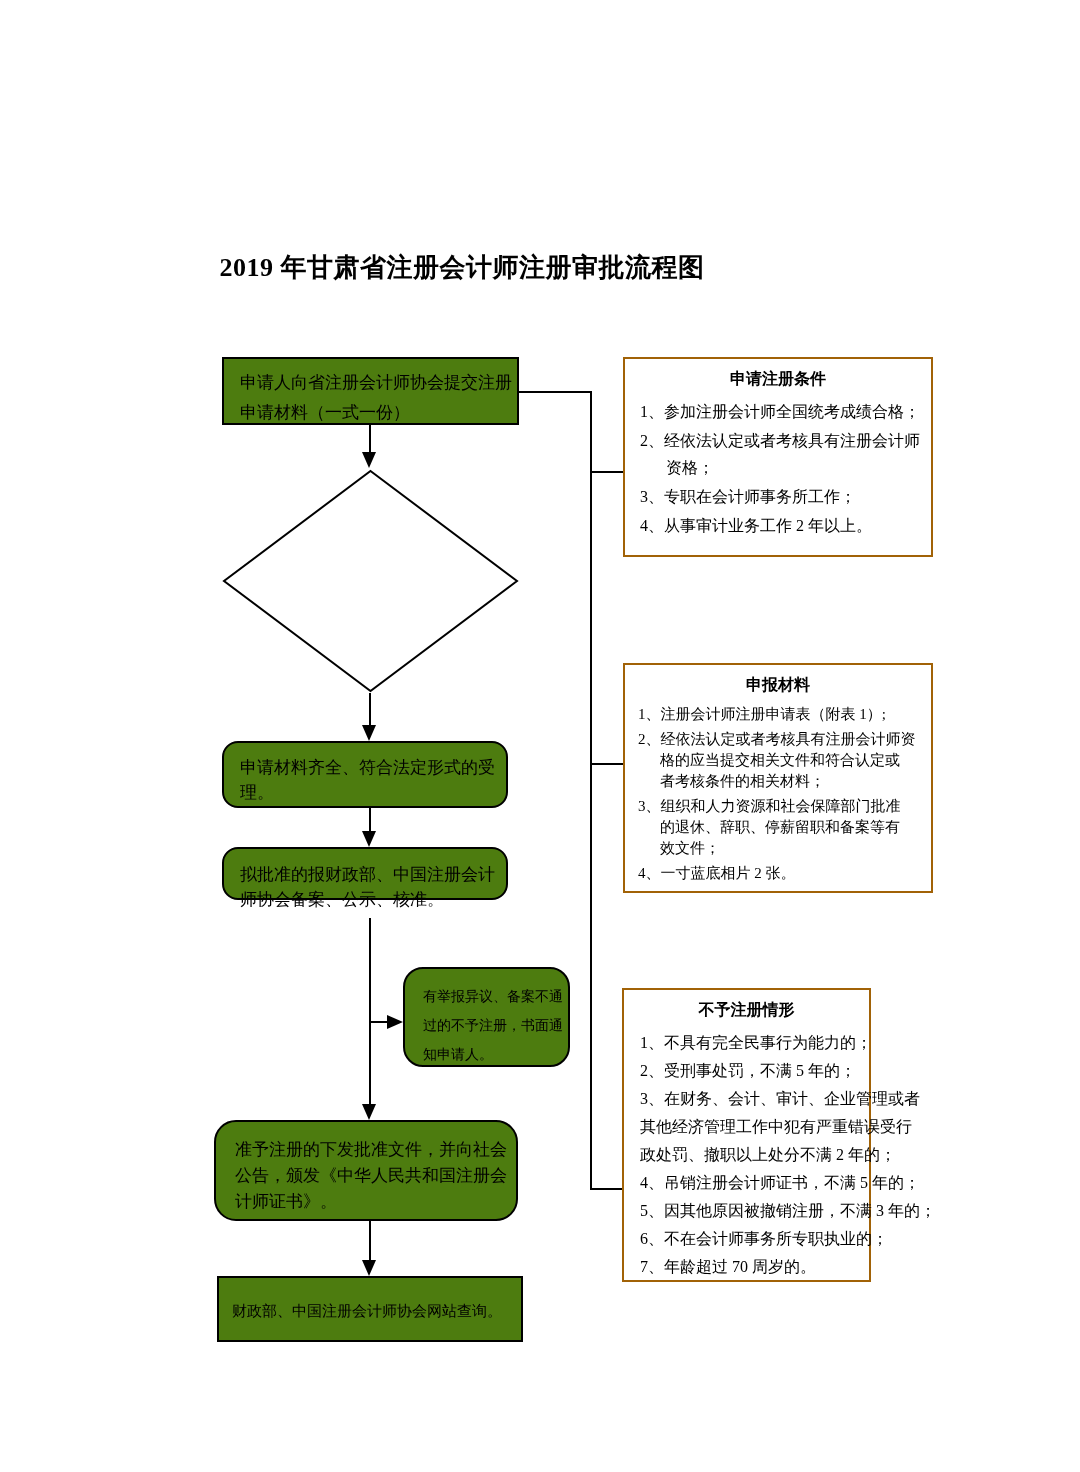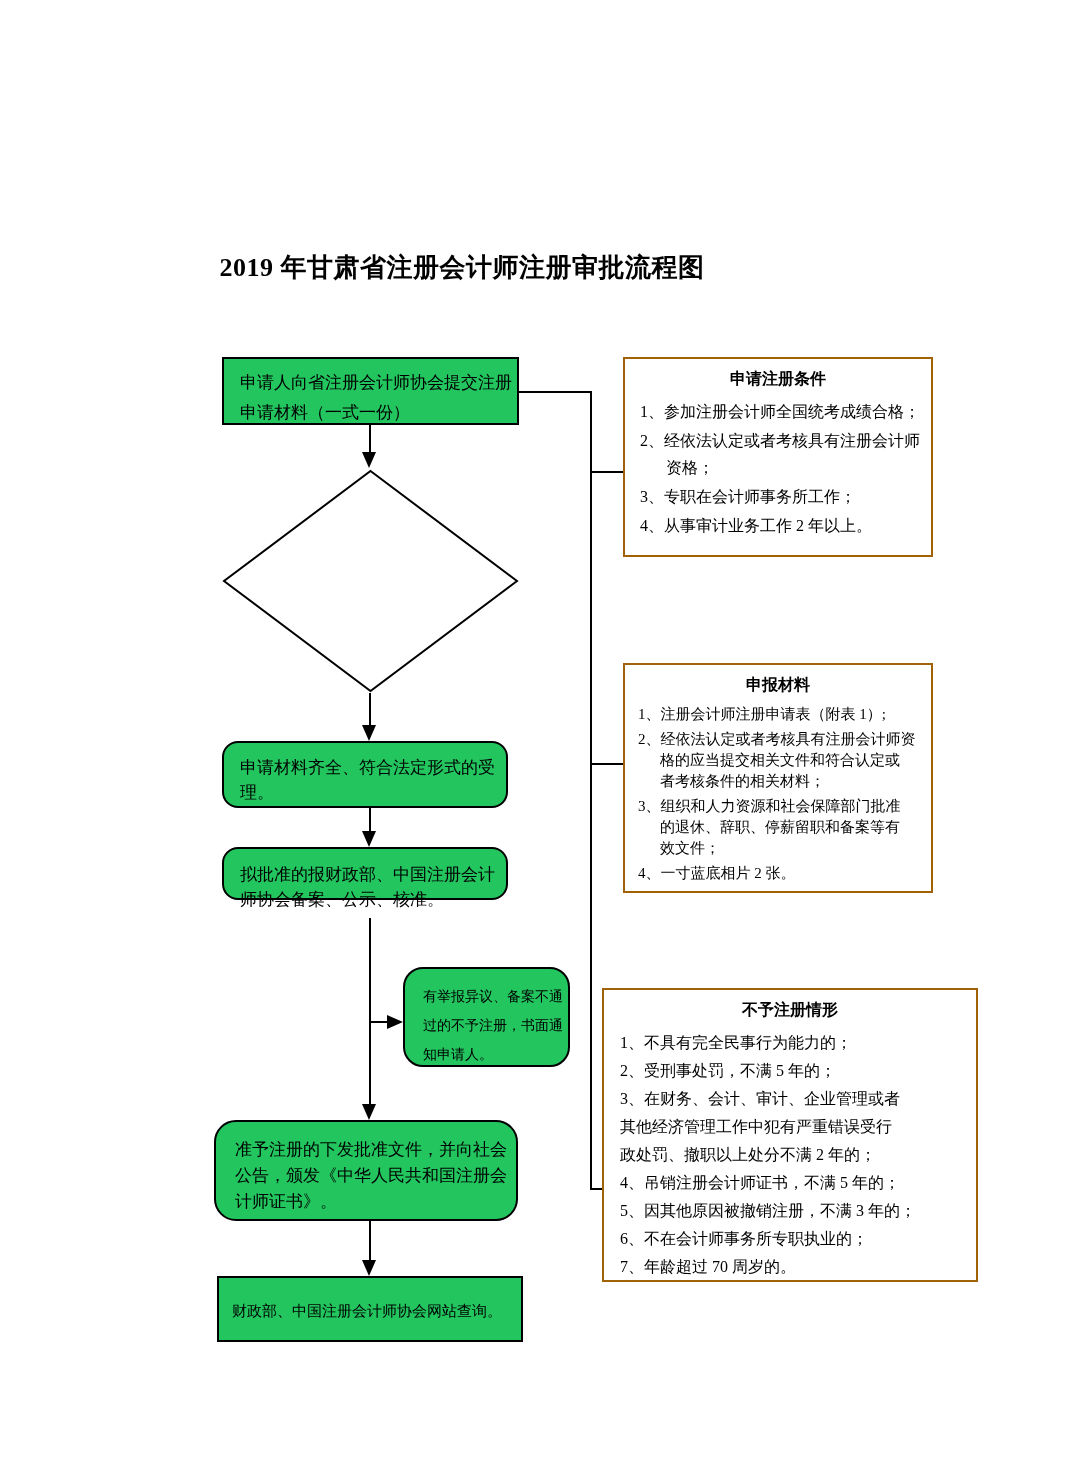--- a/index.html
+++ b/index.html
@@ -4,21 +4,21 @@
 <style>
   html,body{margin:0;padding:0;background:#fff;}
   .page{
     position:relative;width:1080px;height:1472px;background:#ffffff;
     font-family:Liberation Serif, serif;color:#000;overflow:hidden;margin-left:20px;
   }
   .title{
     position:absolute;left:0;top:251px;width:884px;text-align:center;
     font-size:26px;font-weight:bold;letter-spacing:0.5px;line-height:34px;
   }
-  .box{position:absolute;border:2px solid #000;background:#22c55e;box-sizing:border-box;}
+  .box{position:absolute;border:2px solid #000;background:#4d7c0f;box-sizing:border-box;}
   .line{white-space:nowrap;}
   .hline,.vline{position:absolute;background:#000;}
   .arr-down{position:absolute;width:0;height:0;
     border-left:7px solid transparent;border-right:7px solid transparent;border-top:16px solid #000;}
   .arr-right{position:absolute;width:0;height:0;
     border-top:7px solid transparent;border-bottom:7px solid transparent;border-left:16px solid #000;}
 
   
   .b-submit{left:202px;top:357px;width:297px;height:68px;padding:9px 4px 0 16px;font-size:17px;line-height:30px;}
   .b-accept{left:202px;top:741px;width:286px;height:67px;border-radius:16px;padding:12px 0 0 16px;font-size:17px;line-height:25px;}
@@ -31,21 +31,21 @@
   .diamond-wrap{position:absolute;left:202px;top:469px;width:297px;height:224px;}
   .diamond-text{
     position:absolute;left:265px;top:533px;width:170px;height:101px;overflow:hidden;
     text-align:center;font-size:14px;line-height:29px;letter-spacing:1.5px;
   }
 
   
   .panel{position:absolute;border:2px solid #a16207;background:#fff;box-sizing:border-box;}
   .p-cond{left:603px;top:357px;width:310px;height:200px;}
   .p-mat{left:603px;top:663px;width:310px;height:230px;}
-  .p-den{left:582px;top:988px;width:376px;height:294px;}
+  .p-den{left:602px;top:988px;width:249px;height:294px;}
   .panel-title{padding-top:9px;text-align:center;font-weight:bold;font-size:16px;line-height:22px;}
   .panel-body{margin-top:8px;}
   .p-cond .panel-body{padding-left:15px;font-size:16px;line-height:27px;}
   .p-cond .item-start{margin-top:2px;}
   .p-cond .cont{padding-left:26px;}
   .p-mat .panel-body{padding-left:13px;font-size:15px;line-height:21px;}
   .p-mat .item-start{margin-top:4px;}
   .p-mat .cont{padding-left:22px;}
   .p-den .panel-body{padding-left:16px;font-size:16px;line-height:28px;}
 </style>

